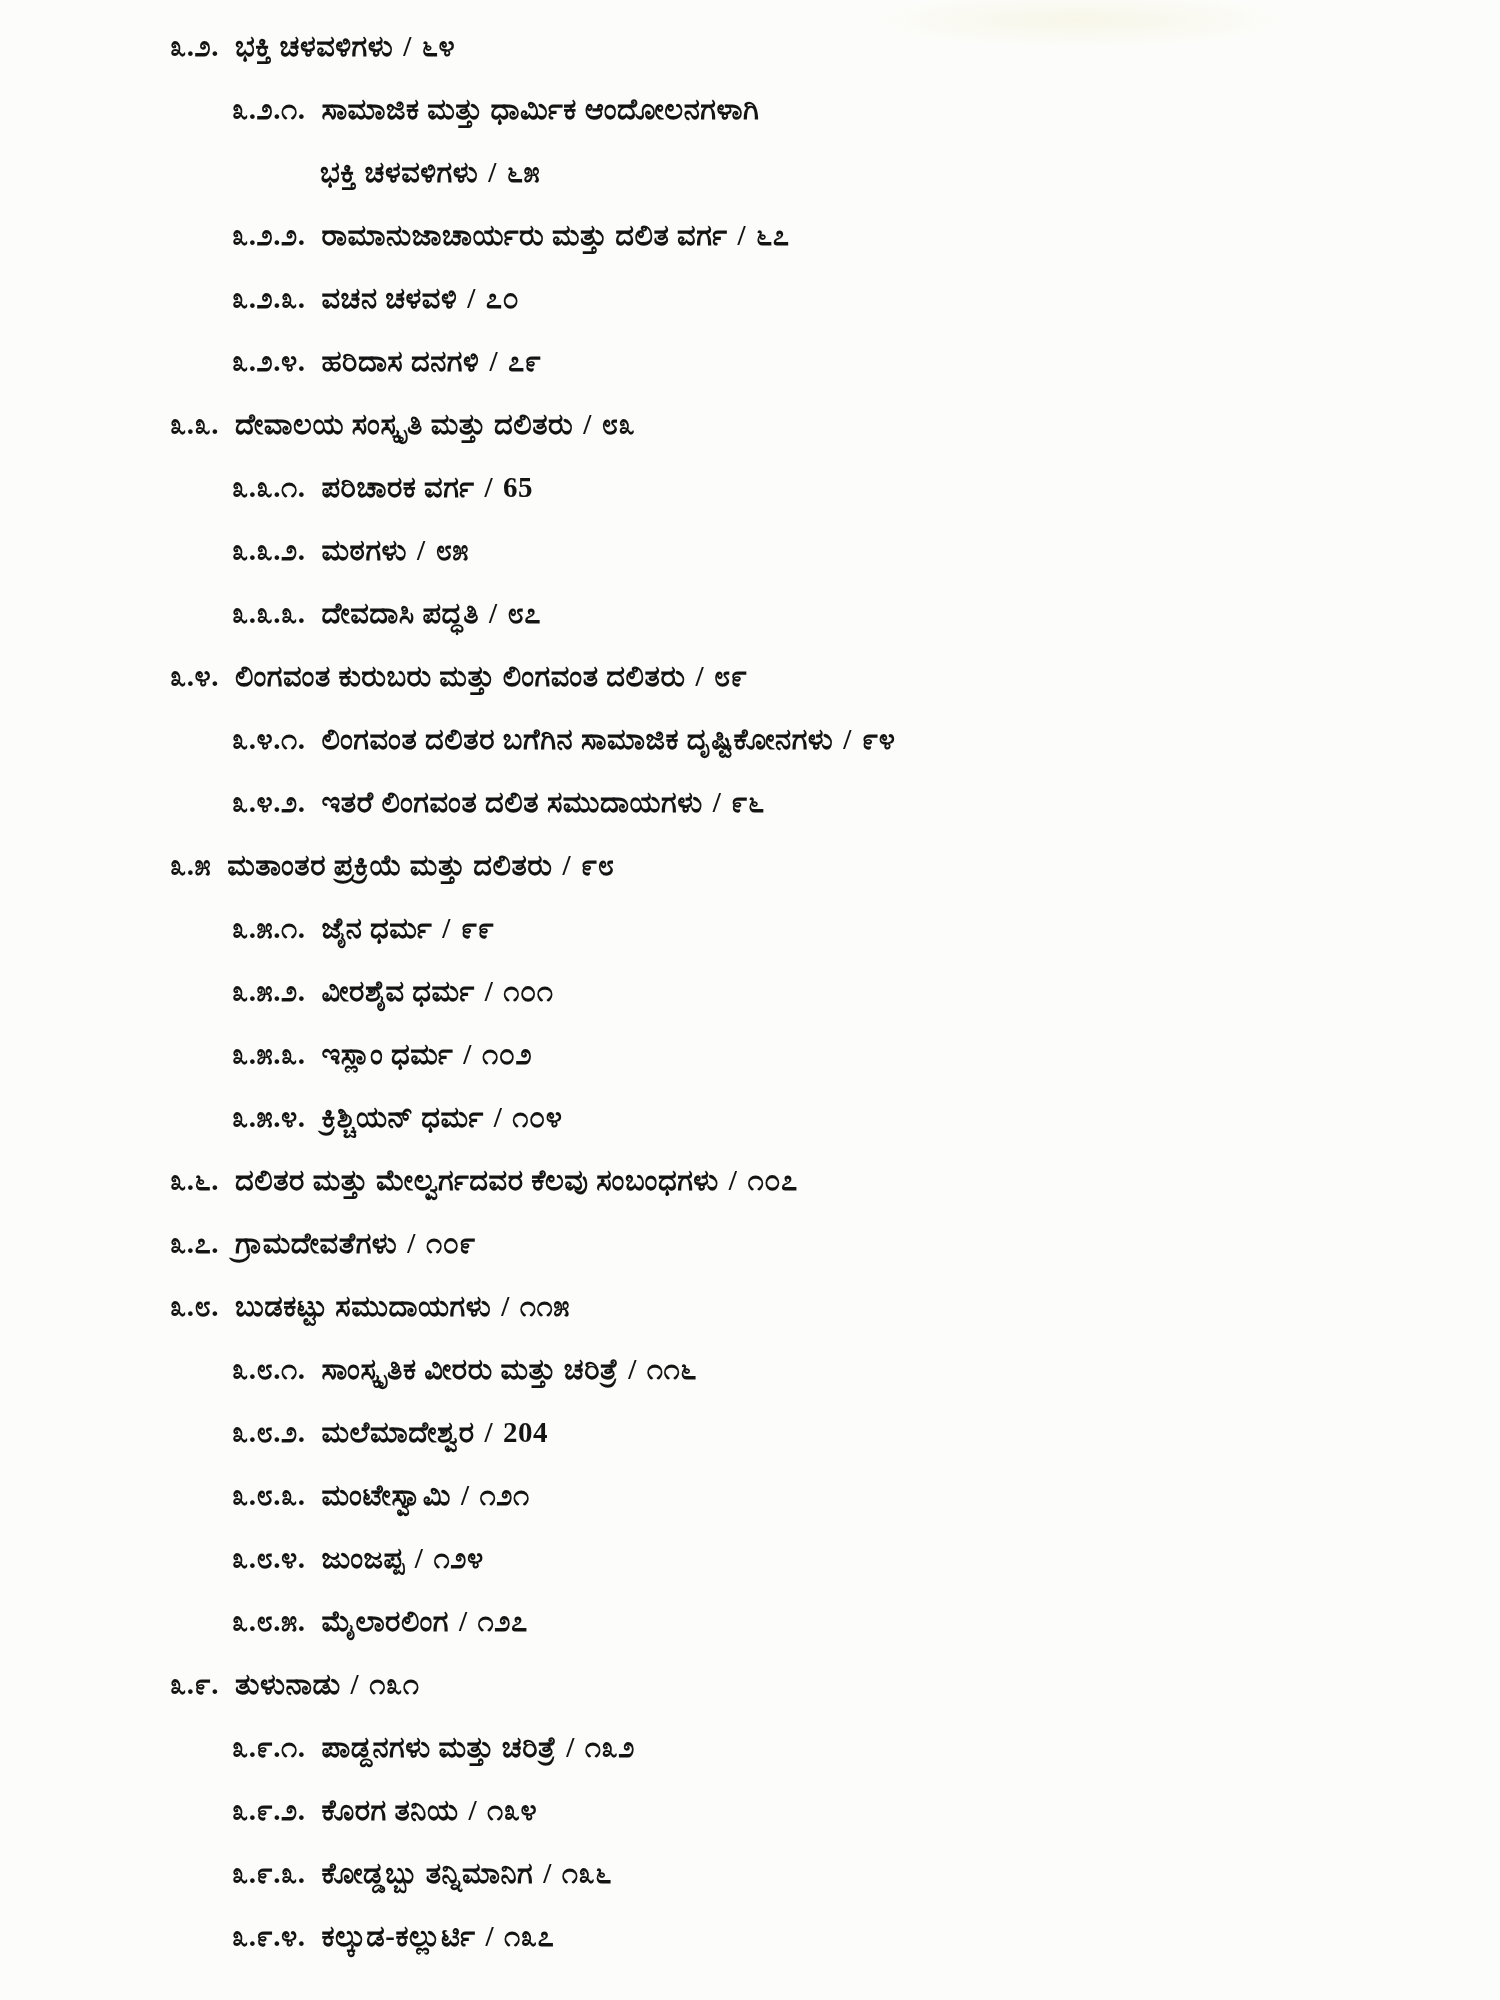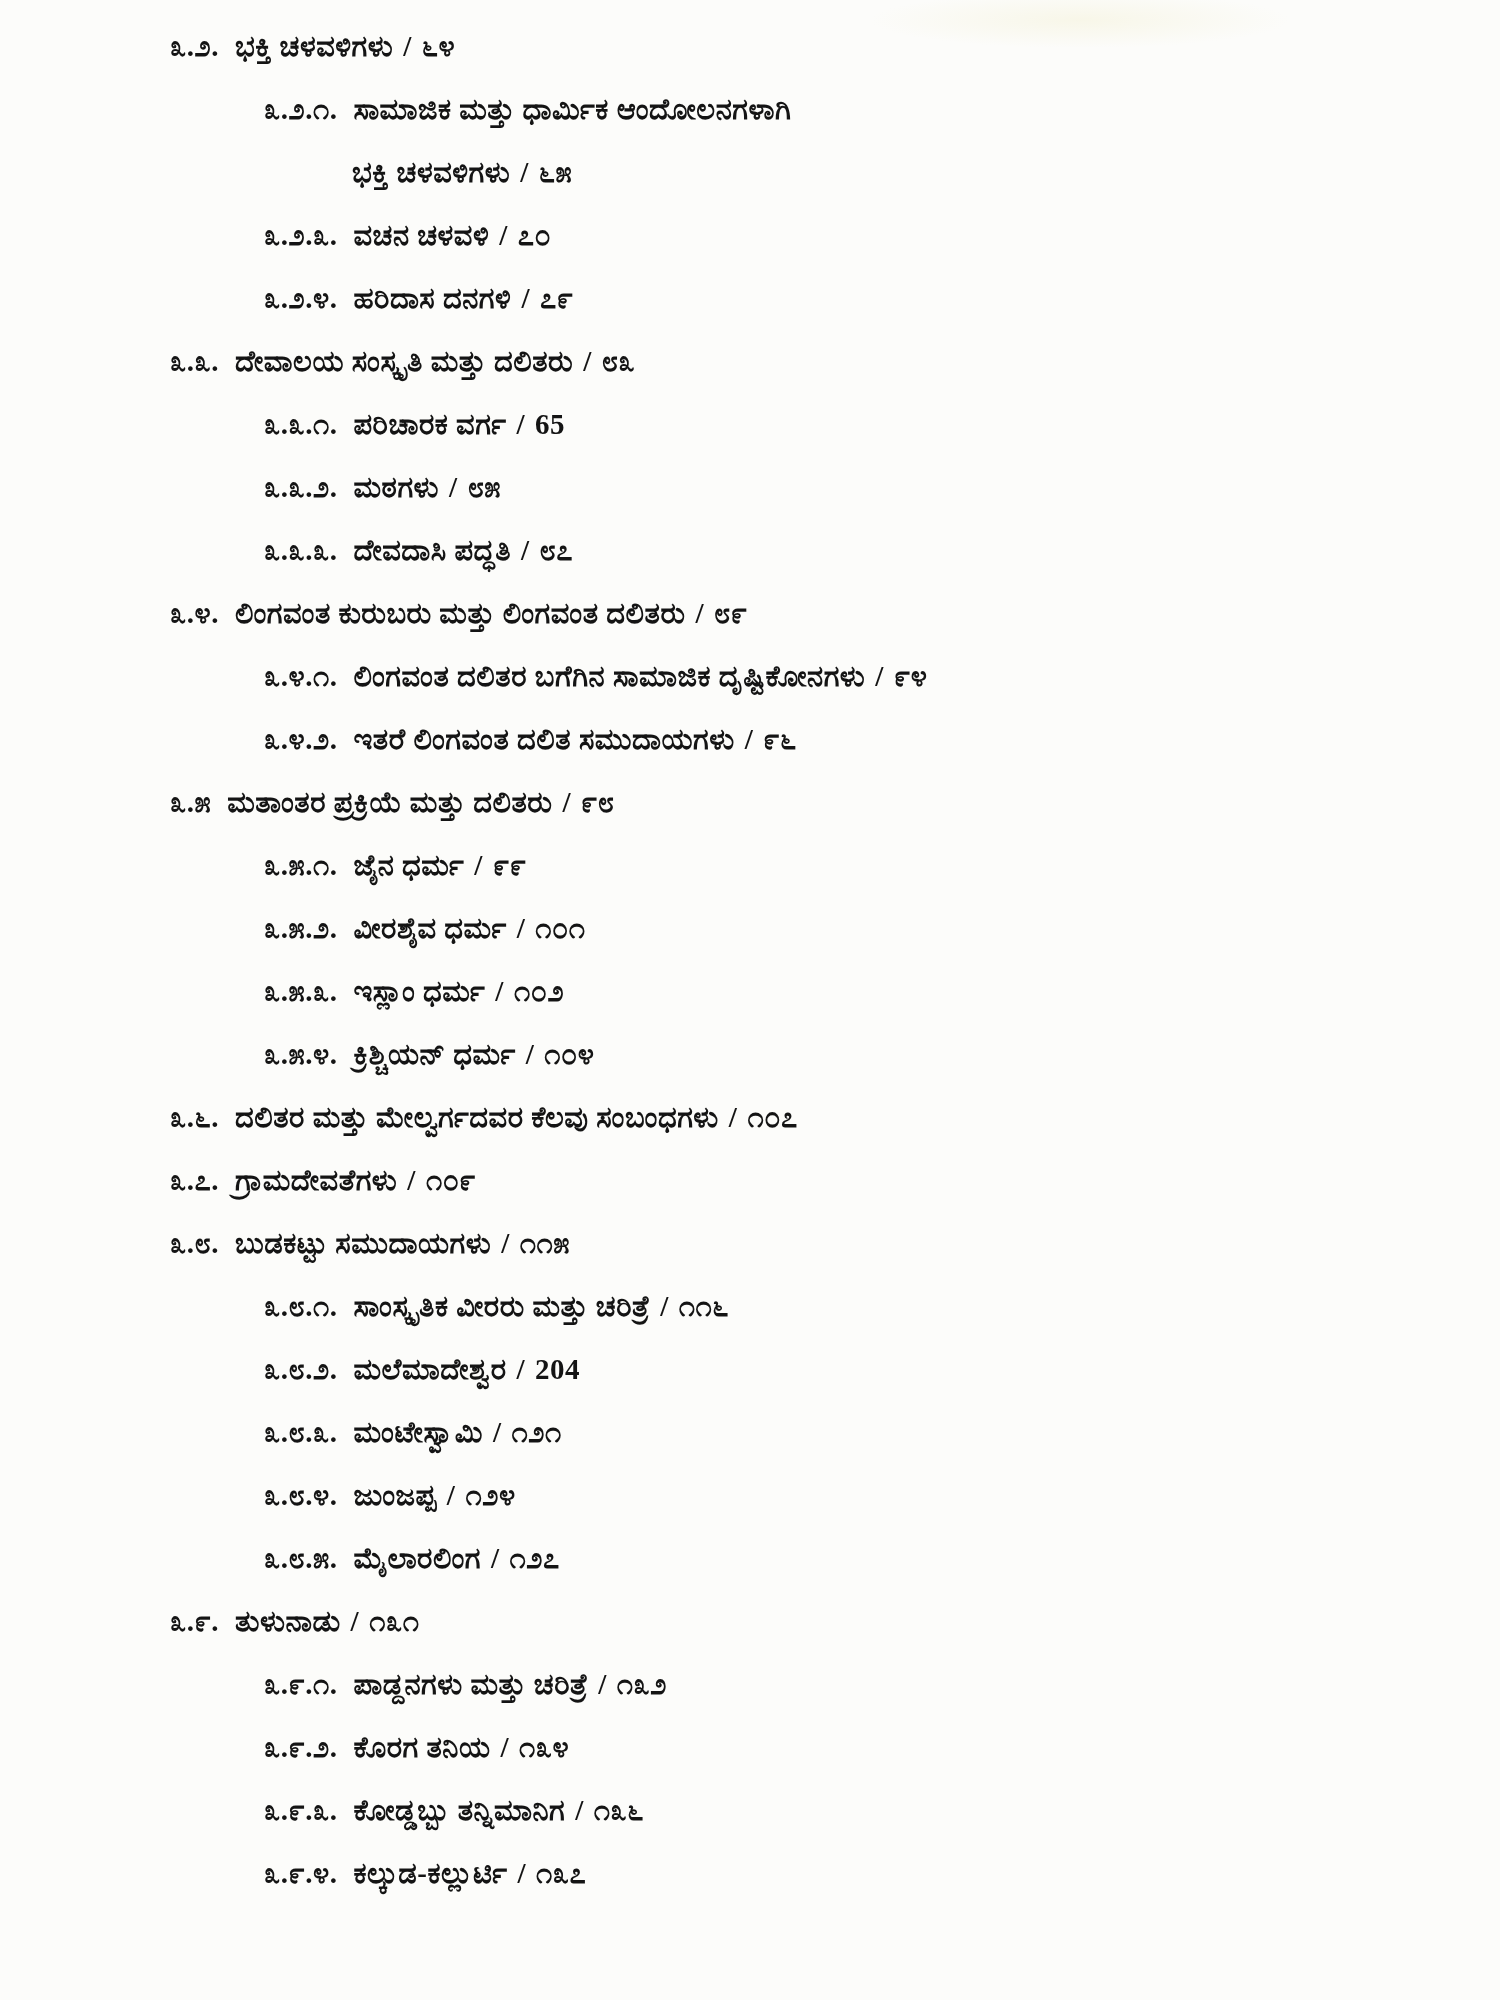--- a/index.html
+++ b/index.html
@@ -29,21 +29,21 @@
   }
   li.entry {
     font-size: 29px;
     line-height: 44px;
     font-weight: 600;
     margin-bottom: 19px;
     letter-spacing: 0.5px;
     white-space: nowrap;
   }
   li.entry.lvl1 { padding-left: 170px; }
-  li.entry.lvl2 { padding-left: 232px; margin-left: 32px; }
+  li.entry.lvl2 { padding-left: 232px; }
   li.entry.lvl1:not(:first-child) { }
   .num { margin-right: 16px; }
   .sep { margin: 0 10px; }
   .cont {
     display: block;
     padding-left: 88px;
     margin-top: 19px;
   }
 </style>
 </head>
@@ -60,20 +60,26 @@
       <li class="entry lvl2">
     <span class="line">
       <span class="num">೩.೨.೧.</span><span class="title">ಸಾಮಾಜಿಕ ಮತ್ತು ಧಾರ್ಮಿಕ ಆಂದೋಲನಗಳಾಗಿ</span>
     </span>
     <span class="cont">
       <span class="title">ಭಕ್ತಿ ಚಳವಳಿಗಳು</span><span class="sep">/</span><span class="pg">೬೫</span>
     </span>
   </li>
       <li class="entry lvl2">
     <span class="line">
+      <span class="num">೩.೨.೨.</span><span class="title">ರಾಮಾನುಜಾಚಾರ್ಯರು ಮತ್ತು ದಲಿತ ವರ್ಗ</span><span class="sep">/</span><span class="pg">೬೭</span>
+    </span>
+    
+  </li>
+      <li class="entry lvl2">
+    <span class="line">
       <span class="num">೩.೨.೩.</span><span class="title">ವಚನ ಚಳವಳಿ</span><span class="sep">/</span><span class="pg">೭೦</span>
     </span>
     
   </li>
       <li class="entry lvl2">
     <span class="line">
       <span class="num">೩.೨.೪.</span><span class="title">ಹರಿದಾಸ ದನಗಳಿ</span><span class="sep">/</span><span class="pg">೭೯</span>
     </span>
     
   </li>

